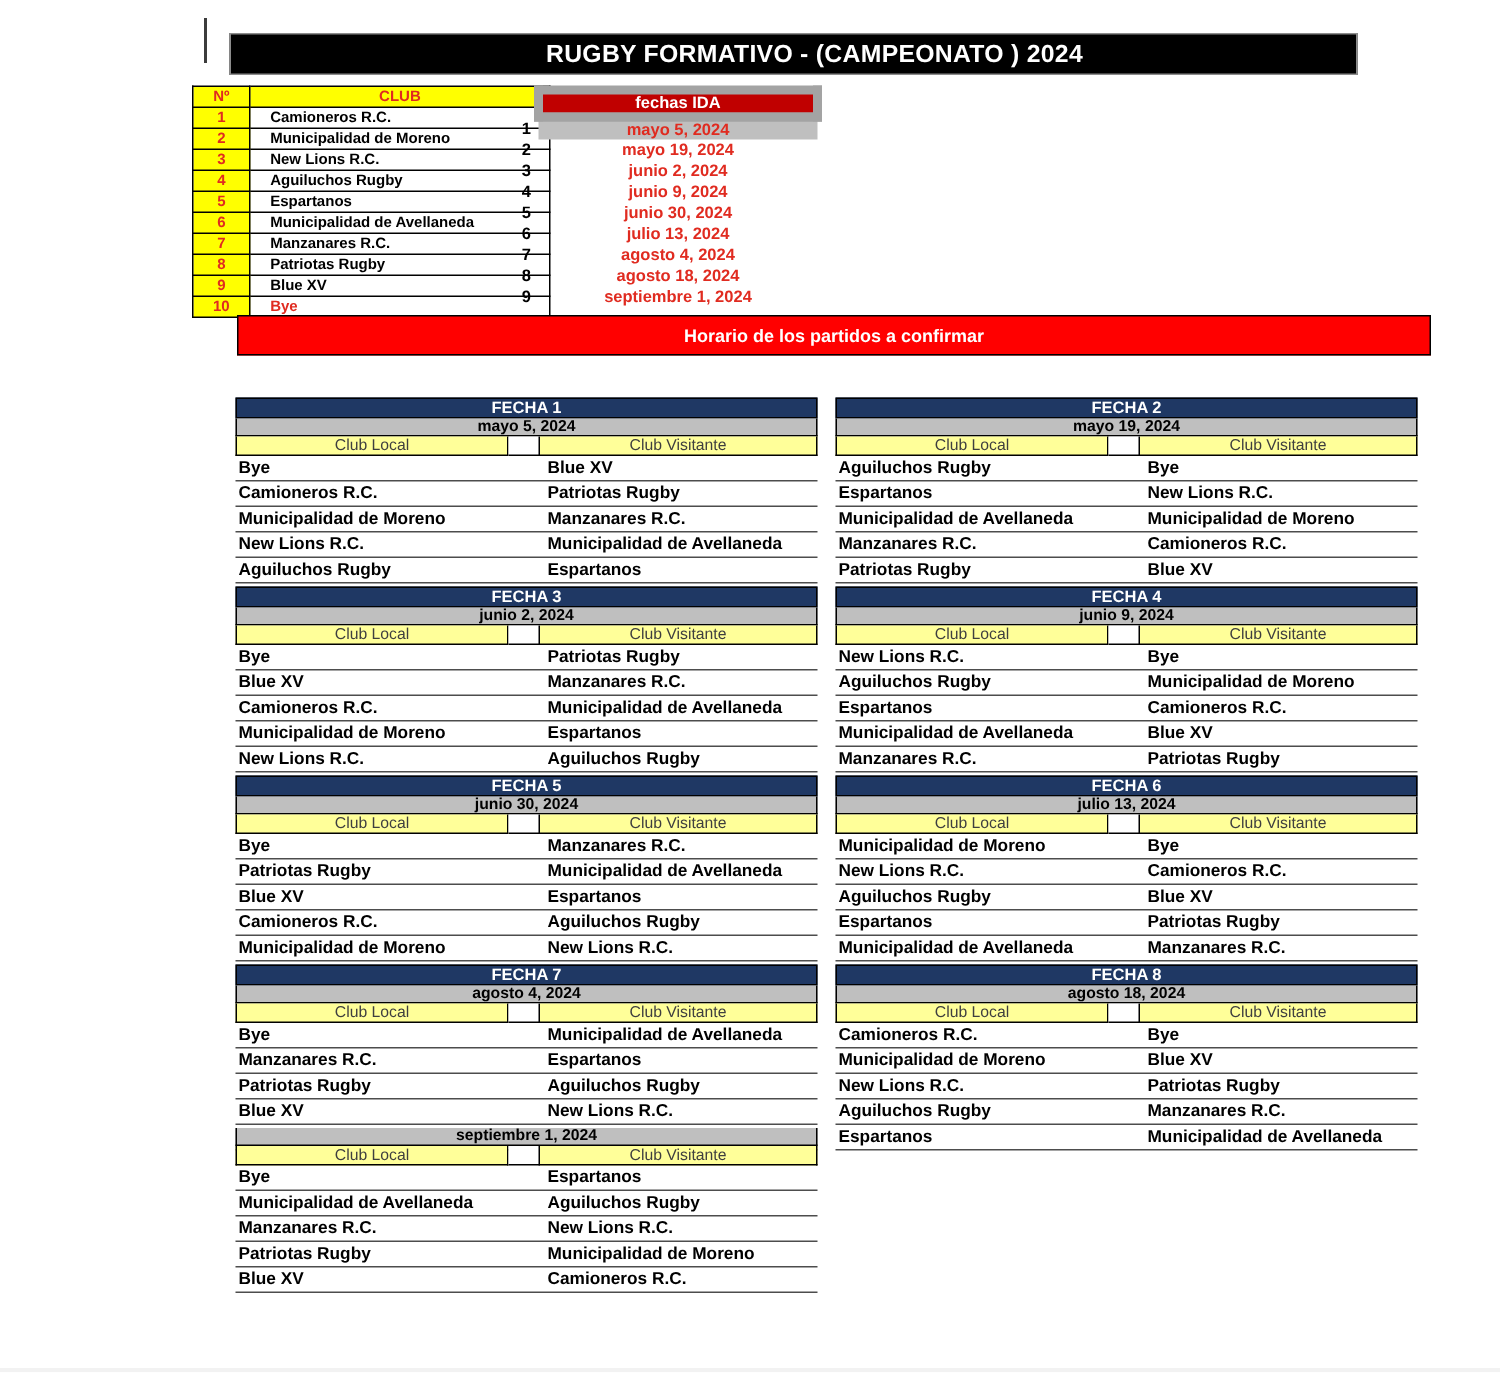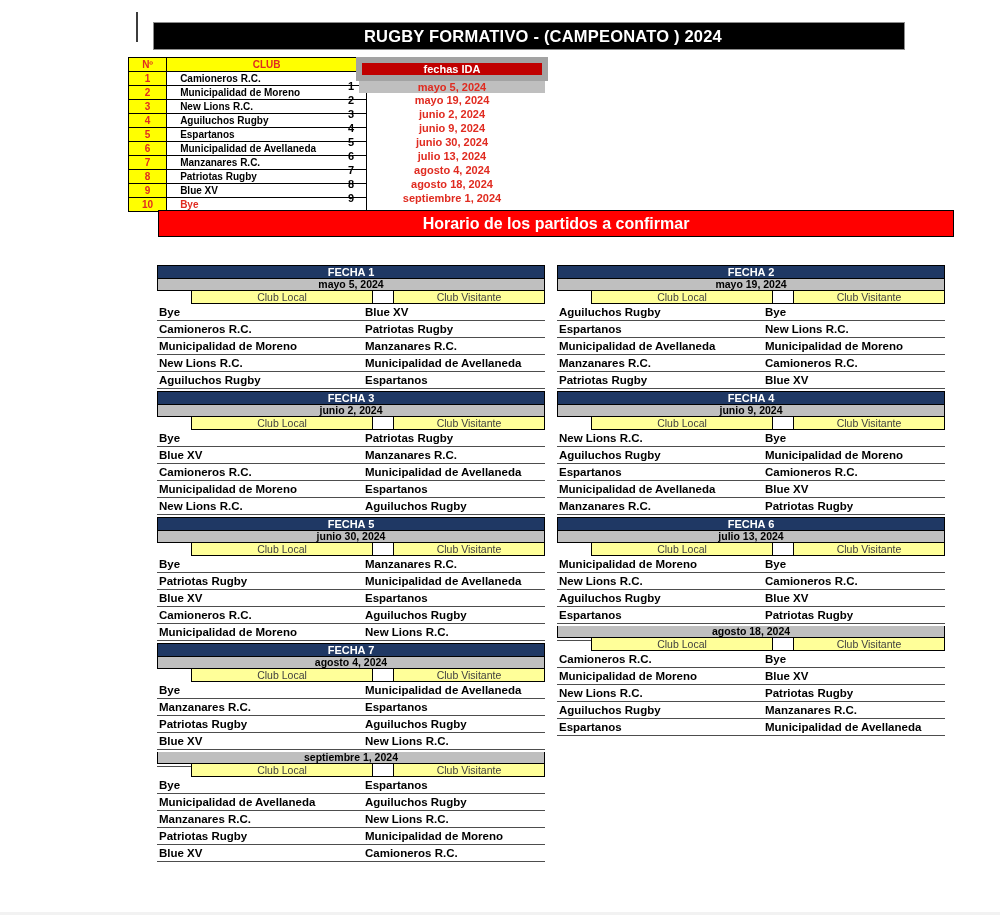--- a/index.html
+++ b/index.html
@@ -23,32 +23,32 @@
 
   
   .fechas { position:absolute; left:341px; top:57px; border-collapse:collapse; }
   .fechas td { font-size:11px; height:14px; line-height:12px; }
   .fechas .fn { width:18px; text-align:right; padding-right:5px; font-weight:bold; color:#000; }
   .fechas .fh { width:186px; background:var(--dark_red); color:#fff; font-weight:bold; text-align:center; border:6px solid #a3a3a3; }
   .fechas .fd { width:186px; color:var(--text_red); font-weight:bold; text-align:center; }
   .fechas .shade { background:var(--gray_shade); }
 
   .banner { position:absolute; left:158px; top:210px; width:796px; height:27px;
-    background:var(--red); border:1px solid #000; color:#fff; font-weight:bold; font-size:16px;
+    background:var(--red); border:1px solid #000; color:#fff; font-weight:bold; font-size:12px;
     display:flex; align-items:center; justify-content:center; }
 
   
   .round { position:absolute; width:388px; font-size:11px; }
   .r-title { background:var(--navy); color:#fff; font-weight:bold; text-align:center;
     height:14px; line-height:13px; border:1px solid #000; font-size:11px;margin-top:17px; }
   .r-date { background:var(--gray_shade); color:#000; font-weight:bold; text-align:center;
     height:12px; line-height:11px; border:1px solid #000; border-top:none; font-size:10.5px; }
   .r-cols { display:flex; height:13px; }
   .r-cols > div { border:1px solid #000; border-top:none; height:13px; line-height:12px; text-align:center; font-size:10.5px; }
-  .c-local { width:182px; background:var(--pale_yellow); color:#3f3f3f;margin-left:34px; }
+  .c-local { width:182px; background:var(--pale_yellow); color:#3f3f3f; }
   .c-mid { width:21px; background:#fff; border-left:none !important; }
   .c-vis { flex:1; background:var(--pale_yellow); color:#3f3f3f; border-left:none !important; }
   .m-row { display:flex; height:17px; border-bottom:1px solid #4d4d4d; font-weight:bold; color:#000; }
   .m-local { width:207px; padding:2px 0 0 2px; font-size:11.5px; }
   .m-vis { flex:1; padding:2px 0 0 1px; font-size:11.5px; }
 
   .bottom-strip { position:absolute; left:0; bottom:0; width:1000px; height:3px; background:#f2f2f2; }
 </style>
 </head>
 <body>
@@ -361,20 +361,21 @@
         <div class="m-row">
           <div class="m-local">Blue XV</div>
           <div class="m-vis">New Lions R.C.</div>
         </div>
         <div class="m-row">
           <div class="m-local">Camioneros R.C.</div>
           <div class="m-vis">Municipalidad de Moreno</div>
         </div>
       </div>
       <div class="round" style="left: 557px; top: 626px;">
+        <div class="r-title">FECHA 8</div>
         <div class="r-date">agosto 18, 2024</div>
         <div class="r-cols">
           <div class="c-local">Club Local</div>
           <div class="c-mid"></div>
           <div class="c-vis">Club Visitante</div>
         </div>
         <div class="m-row">
           <div class="m-local">Camioneros R.C.</div>
           <div class="m-vis">Bye</div>
         </div>

